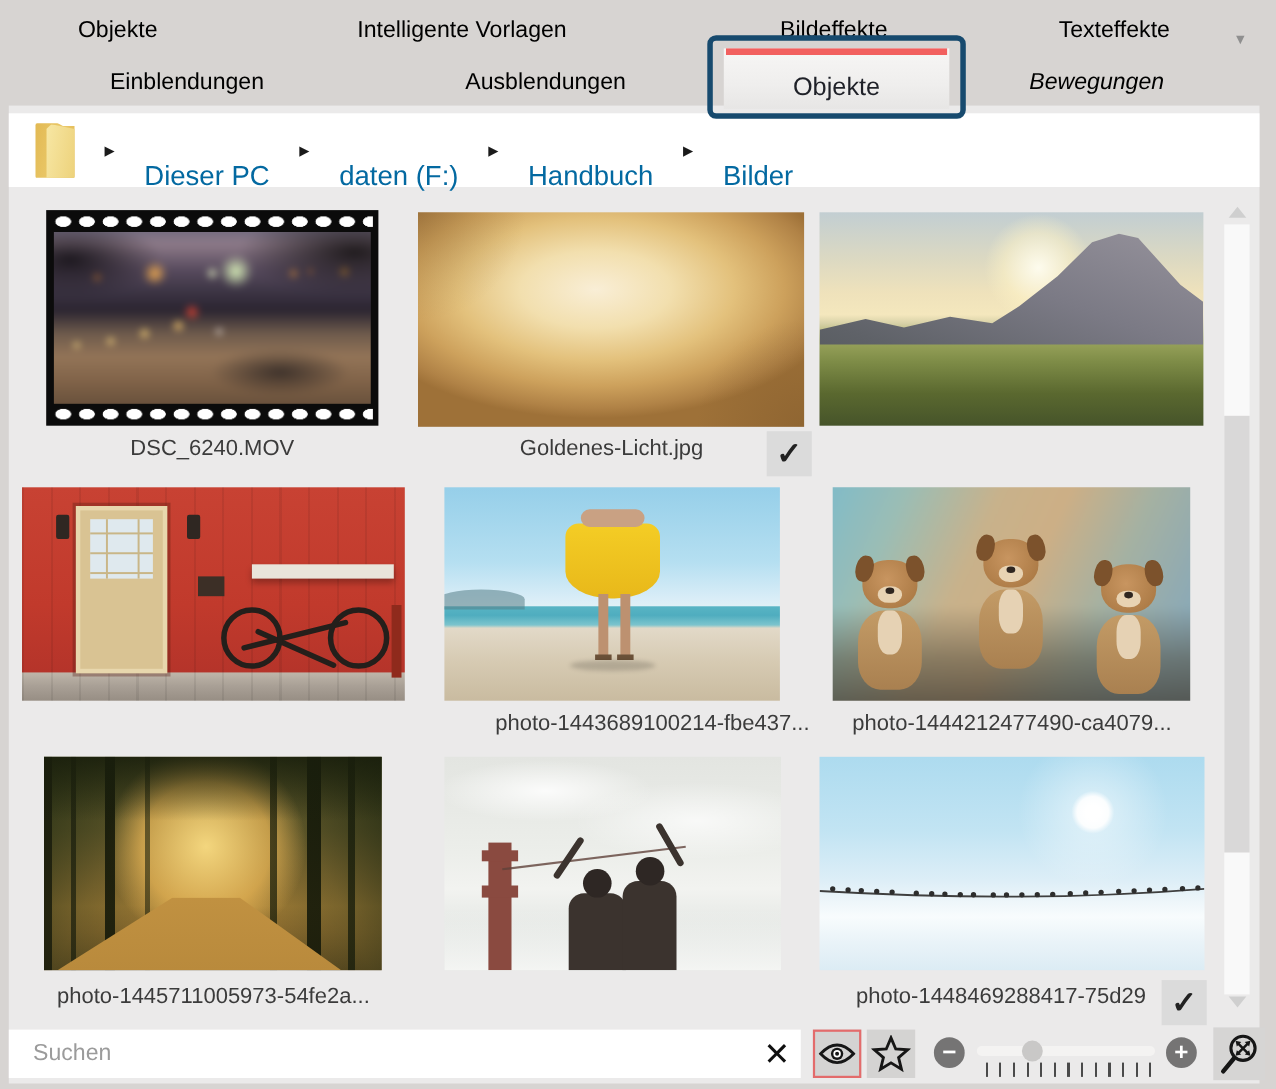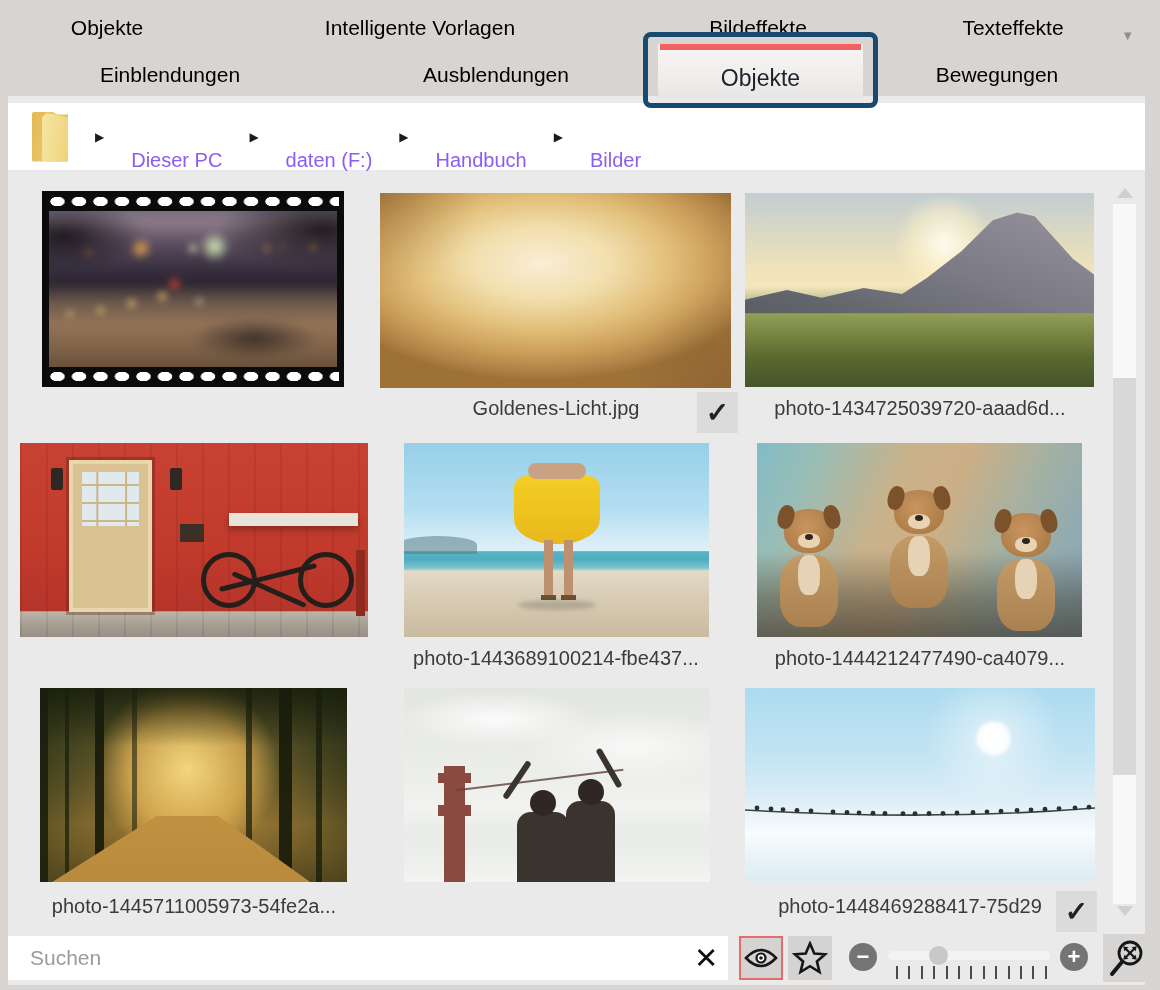--- a/index.html
+++ b/index.html
@@ -13,21 +13,21 @@
   .tab-box .inner{position:absolute;left:10px;right:10px;top:7px;bottom:4px;
            background:linear-gradient(180deg,#f7f6f5 0%,#efeeed 60%,#e7e6e5 100%);}
   .tab-box .accent{position:absolute;left:2px;right:2px;top:0;height:6px;background:#f2605f;}
   .tab-box .lbl{position:absolute;left:0;right:0;top:14px;bottom:0;display:flex;align-items:center;
            justify-content:center;font-size:23px;color:#1f2128;}
 
   
   .panel{position:absolute;left:8px;top:96px;width:1137px;height:889px;background:#ebeaea;}
   .crumbbar{position:absolute;left:8px;top:103px;width:1137px;height:67px;background:#ffffff;
             display:flex;align-items:center;gap:27px;padding-left:24px;box-sizing:border-box;z-index:4;}
-  .crumb{font-size:20px;color:#8b5cf6;white-space:nowrap;margin-top:47px;}
+  .crumb{font-size:25px;color:#0369a1;white-space:nowrap;margin-top:47px;}
   .sep{font-size:12px;color:#1a1a1a;}
   .caret{position:absolute;right:26px;top:28px;font-size:13px;color:#8f8f8f;z-index:5;}
   .folder{position:relative;width:36px;height:50px;flex:0 0 auto;}
   .folder .back{position:absolute;inset:0;background:linear-gradient(105deg,#e2b953 0%,#eac869 55%,#dfb24a 100%);
             border-radius:2px;clip-path:polygon(0 0,55% 0,70% 6%,100% 6%,100% 100%,0 100%);}
   .folder .front{position:absolute;left:28%;top:3%;right:0;bottom:0;
             background:linear-gradient(100deg,#f7e7a4 0%,#f0d almost 50%,#edd27b 100%);
             background:linear-gradient(100deg,#f7e7a4 0%,#edd27b 100%);
             clip-path:polygon(18% 0,100% 9%,100% 100%,0 100%,0 9%);}
 
@@ -184,21 +184,21 @@
 <body>
 
 <div class="app">
 
   <span class="tab" style="left:107px;top:16px;">Objekte</span>
   <span class="tab" style="left:420px;top:16px;">Intelligente Vorlagen</span>
   <span class="tab" style="left:758px;top:16px;">Bildeffekte</span>
   <span class="tab" style="left:1013px;top:16px;">Texteffekte</span>
   <span class="tab" style="left:170px;top:63px;">Einblendungen</span>
   <span class="tab" style="left:496px;top:63px;">Ausblendungen</span>
-  <span class="tab" style="left:997px;top:63px;">Bewegungen</span>
+  <span class="tab" style="left:997px;top:63px;font-style:italic;">Bewegungen</span>
 
   <div class="tab-box">
     <div class="inner">
       <div class="accent"></div>
       <div class="lbl">Objekte</div>
     </div>
   </div>
 
   <div class="panel"></div>
 
@@ -223,22 +223,22 @@
     <div class="scene">
         <div class="night-blur"></div>
       </div>
     <div class="perf b"></div>
   </div>
   <div class="thumb art-gold" style="left:380px;top:193px;width:351px;height:195px;"></div>
   <div class="thumb art-mountain" style="left:745px;top:193px;width:349px;height:194px;">
     <div class="sun"></div>
     <div class="ridge"></div>
   </div>
+  <div class="label" style="left:13px;top:397px;">DSC_6240.MOV</div>
   <div class="label" style="left:376px;top:397px;">Goldenes-Licht.jpg</div>
-  <div class="label" style="left:740px;top:397px;">photo-1434725039720-aaad6d...</div>
   <div class="badge" style="left:697px;top:392px;">✓</div>
 
   <div class="thumb art-redwall" style="left:20px;top:443px;width:348px;height:194px;">
     <div class="lamp" style="left:9%;top:13%;"></div>
     <div class="lamp" style="left:43%;top:13%;"></div>
     <div class="door">
         <div class="win"></div>
       </div>
     <div class="mailbox"></div>
     <div class="plank"></div>
@@ -269,21 +269,21 @@
         </div>
         <div class="body"></div>
     </div>
     <div class="pup" style="left:73%;top:36%;">
       <div class="head">
           <div class="muzzle"></div>
         </div>
         <div class="body"></div>
     </div>
   </div>
-  <div class="label" style="left:376px;top:647px;">photo-1443689100214-fbe437...</div>
+  <div class="label" style="left:376px;top:647px;text-align:right;">photo-1443689100214-fbe437...</div>
   <div class="label" style="left:740px;top:647px;">photo-1444212477490-ca4079...</div>
 
   <div class="thumb art-forest" style="left:40px;top:688px;width:307px;height:194px;">
     <div class="trunks"></div>
     <div class="path"></div>
   </div>
   <div class="thumb art-gate" style="left:404px;top:688px;width:306px;height:194px;">
     <div class="tower"></div>
     <div class="cable" style="left:17%;top:47%;width:55%;transform:rotate(-7deg);"></div>
     <div class="person" style="left:37%;width:17%;height:36%;"></div>

